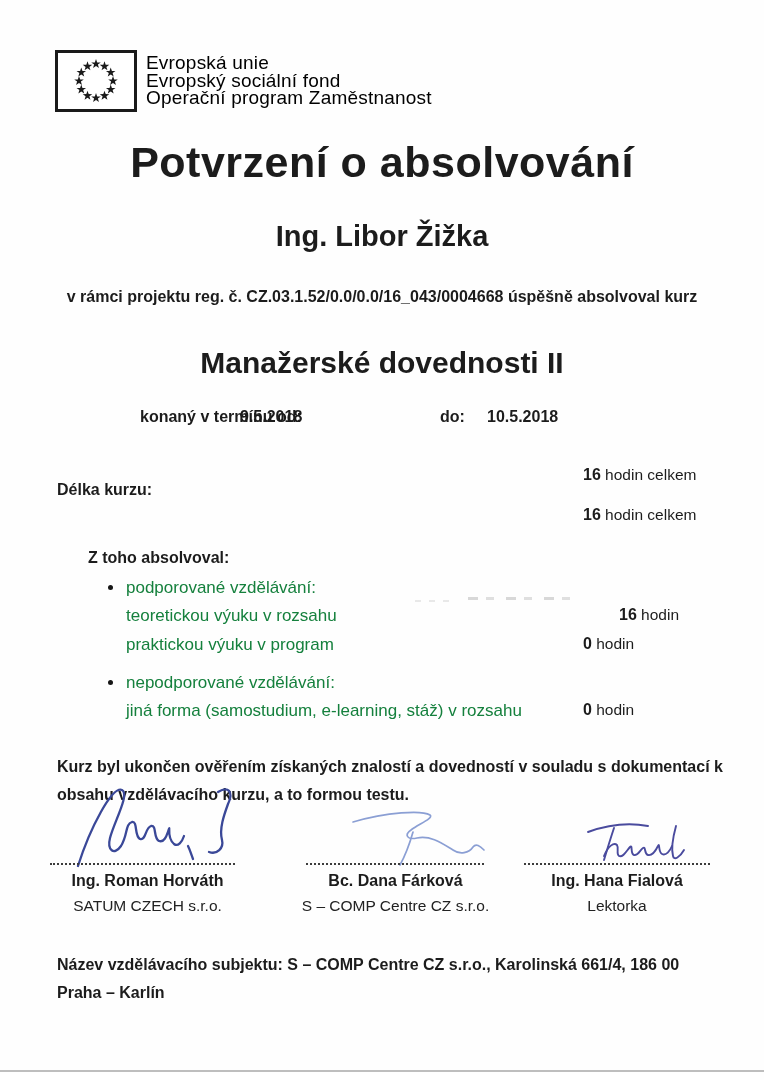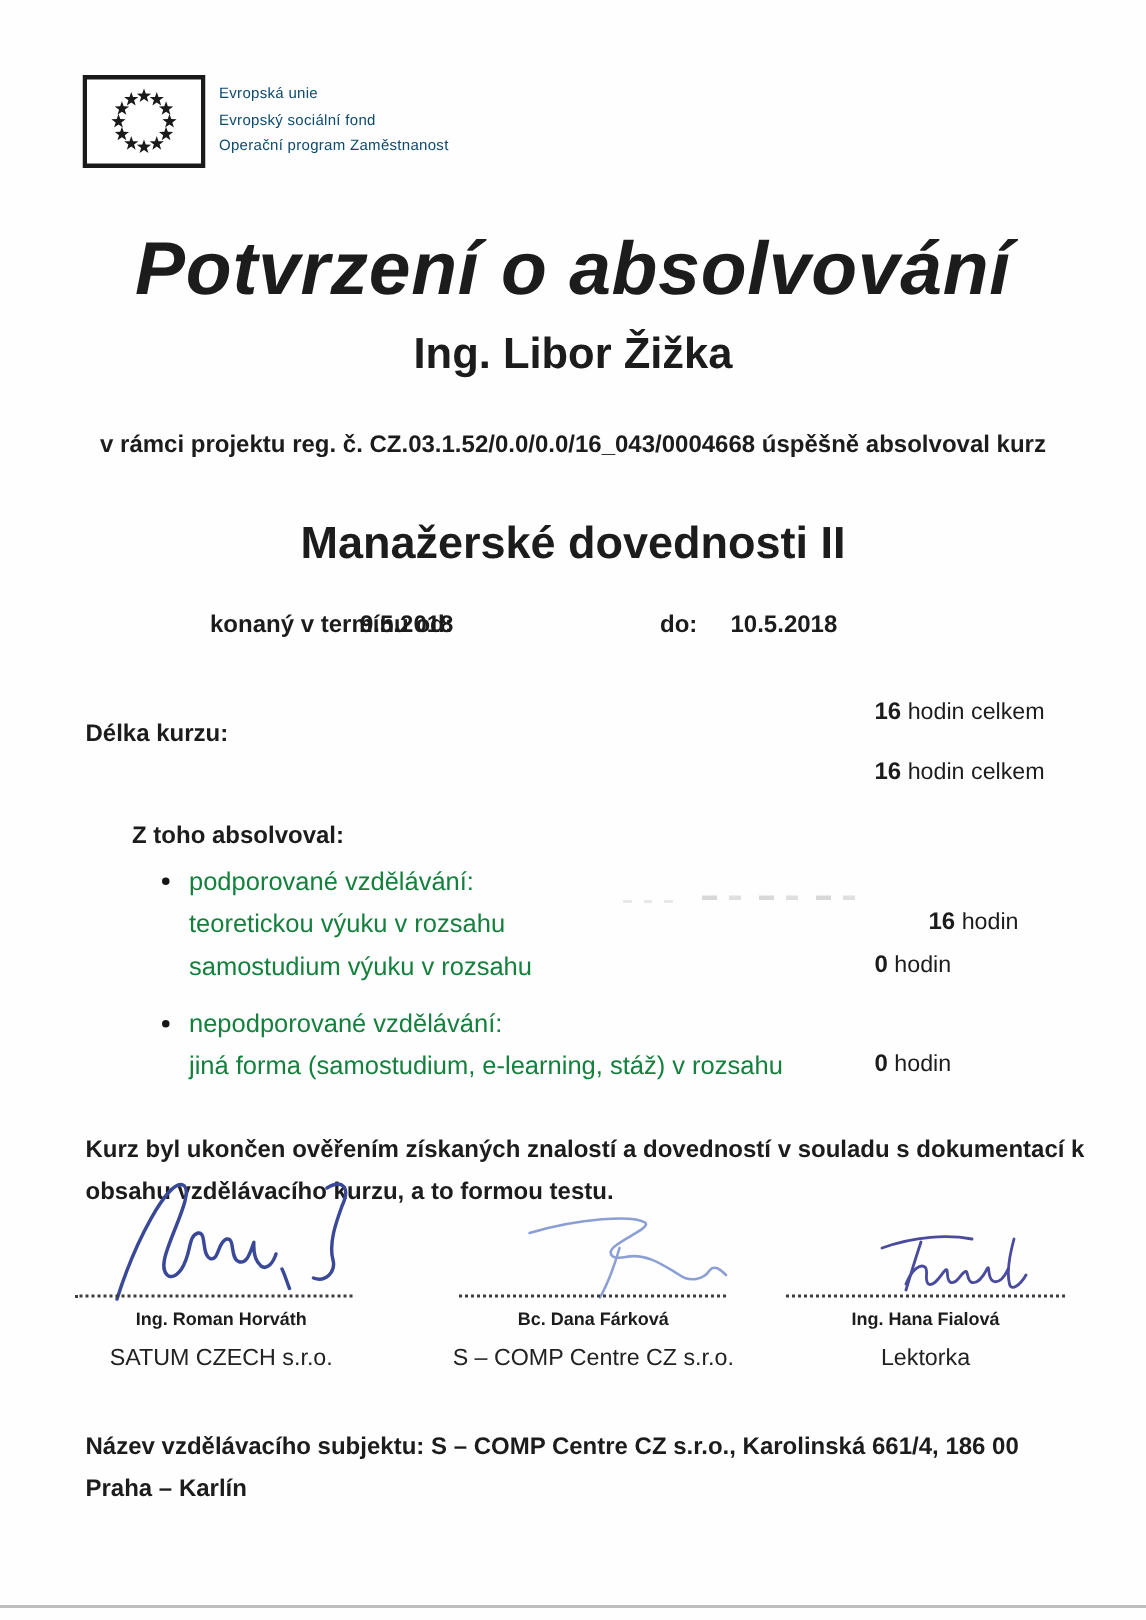--- a/index.html
+++ b/index.html
@@ -3,33 +3,33 @@
 <meta charset="utf-8">
 <style>
   html,body { margin:0; padding:0; background:#e8e8e8; }
   .page {
     position:relative; width:764px; height:1080px; margin:0 auto;
     background:#fefefe; overflow:hidden; color:#1c1c1c;
     font-family:"Liberation Sans", sans-serif;
   }
   .abs { position:absolute; }
   .center { left:0; width:100%; text-align:center; }
-  .eu-text { font-size:10px; line-height:17.5px; color:#0c4a6e; letter-spacing:0.2px; }
-  .title { top:150px; font-size:50px; font-weight:bold; letter-spacing:0.5px;font-style:italic; }
+  .eu-text { font-size:19px; line-height:17.5px; color:#000000; letter-spacing:0.2px; }
+  .title { top:138px; font-size:43px; font-weight:bold; letter-spacing:0.5px; }
   .attendee { top:220px; font-size:29px; font-weight:bold; }
   .project { top:288px; font-size:16px; font-weight:bold; }
   .course { top:346px; font-size:30px; font-weight:bold; }
   .lbl { font-size:16px; font-weight:bold; }
   .reg { font-size:17px; font-weight:normal; color:#15803d; }
   .val { font-size:15.5px; }
   .val .num { font-weight:bold; font-size:16px; }
   .bullet-dot { width:5px; height:5px; border-radius:50%; background:#161616; }
   .para { font-size:16px; font-weight:bold; line-height:27.5px; }
   .sigline { border-bottom:2.5px dotted #3c3c3c; height:0; }
-  .signame { font-size:12px; font-weight:bold; text-align:center; }
+  .signame { font-size:16px; font-weight:bold; text-align:center; }
   .sigorg  { font-size:15.5px; text-align:center; color:#222; }
   .smudge {
     height:3px; opacity:.55;
     background:repeating-linear-gradient(90deg,#b9b9b9 0 10px, transparent 10px 18px, #c6c6c6 18px 26px, transparent 26px 38px);
   }
   .smudge2 { height:2px; opacity:.35; background:repeating-linear-gradient(90deg,#c0c0c0 0 6px, transparent 6px 14px); }
   .scan-edge { background:#bdbdbd; }
   svg { display:block; }
 </style>
 </head>
@@ -79,21 +79,21 @@
   <div class="abs val" style="left:583px; top:506px;"><span class="num">16</span> <span>hodin celkem</span></div>
 
   <div class="abs lbl" style="left:88px; top:549px;">Z toho absolvoval:</div>
 
   <div class="abs bullet-dot" style="left:108px; top:585px;"></div>
   <div class="abs reg" style="left:126px; top:578px;">podporované vzdělávání:</div>
 
   <div class="abs reg" style="left:126px; top:606px;">teoretickou výuku v rozsahu</div>
   <div class="abs val" style="left:583px; top:606px;margin-left:36px;"><span class="num">16</span> <span>hodin</span></div>
 
-  <div class="abs reg" style="left:126px; top:635px;">samostudium výuku v rozsahu</div>
+  <div class="abs reg" style="left:126px; top:635px;">praktickou výuku v program</div>
   <div class="abs val" style="left:583px; top:635px;"><span class="num">0</span> <span>hodin</span></div>
 
   <div class="abs bullet-dot" style="left:108px; top:680px;"></div>
   <div class="abs reg" style="left:126px; top:673px;">nepodporované vzdělávání:</div>
 
   <div class="abs reg" style="left:126px; top:701px;">jiná forma (samostudium, e-learning, stáž) v rozsahu</div>
   <div class="abs val" style="left:583px; top:701px;"><span class="num">0</span> <span>hodin</span></div>
 
   <div class="abs smudge" style="left:468px; top:597px; width:102px;"></div>
   <div class="abs smudge2" style="left:415px; top:600px; width:40px;"></div>

